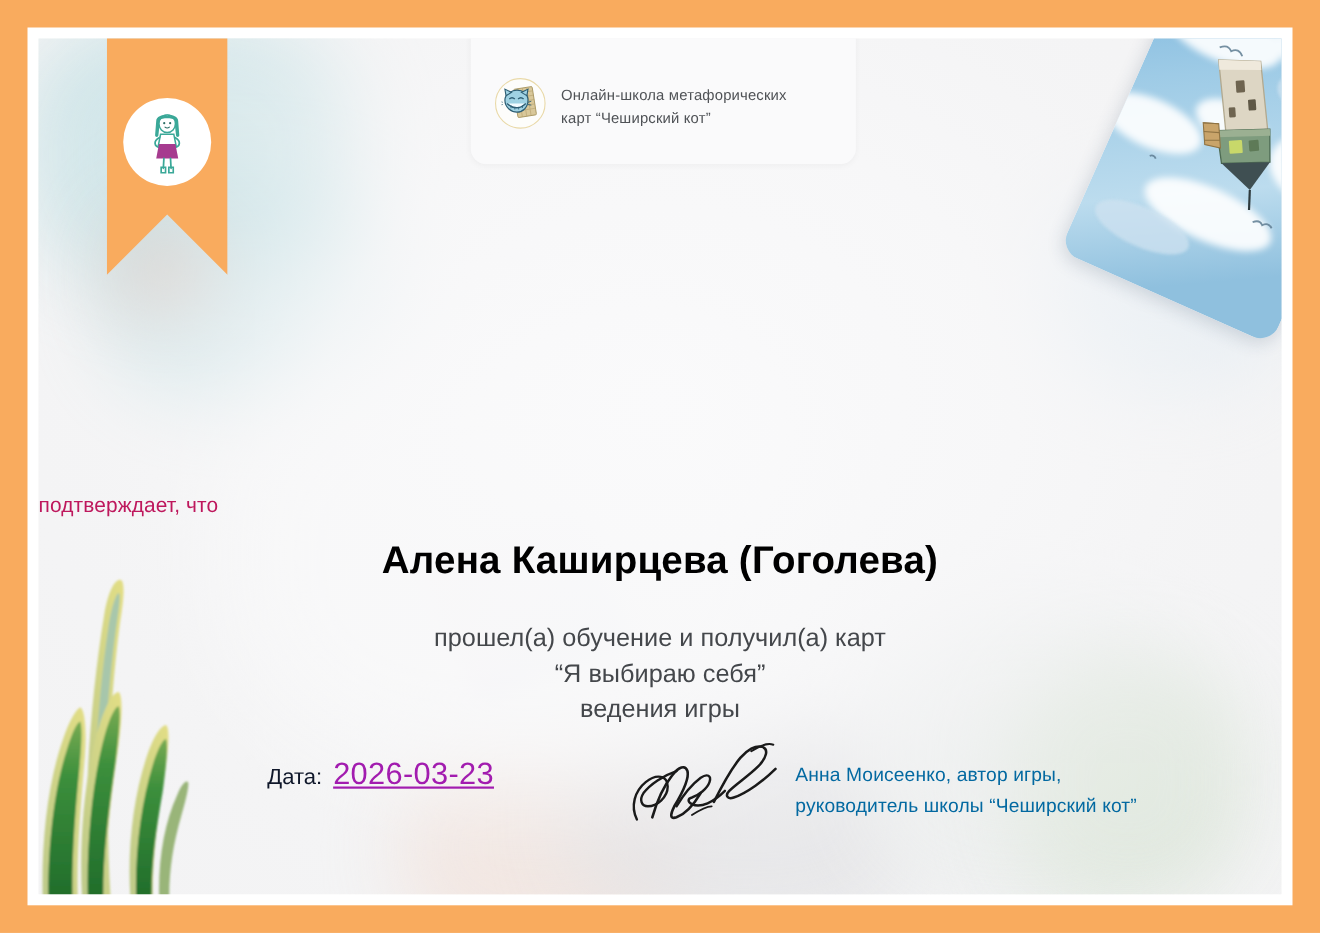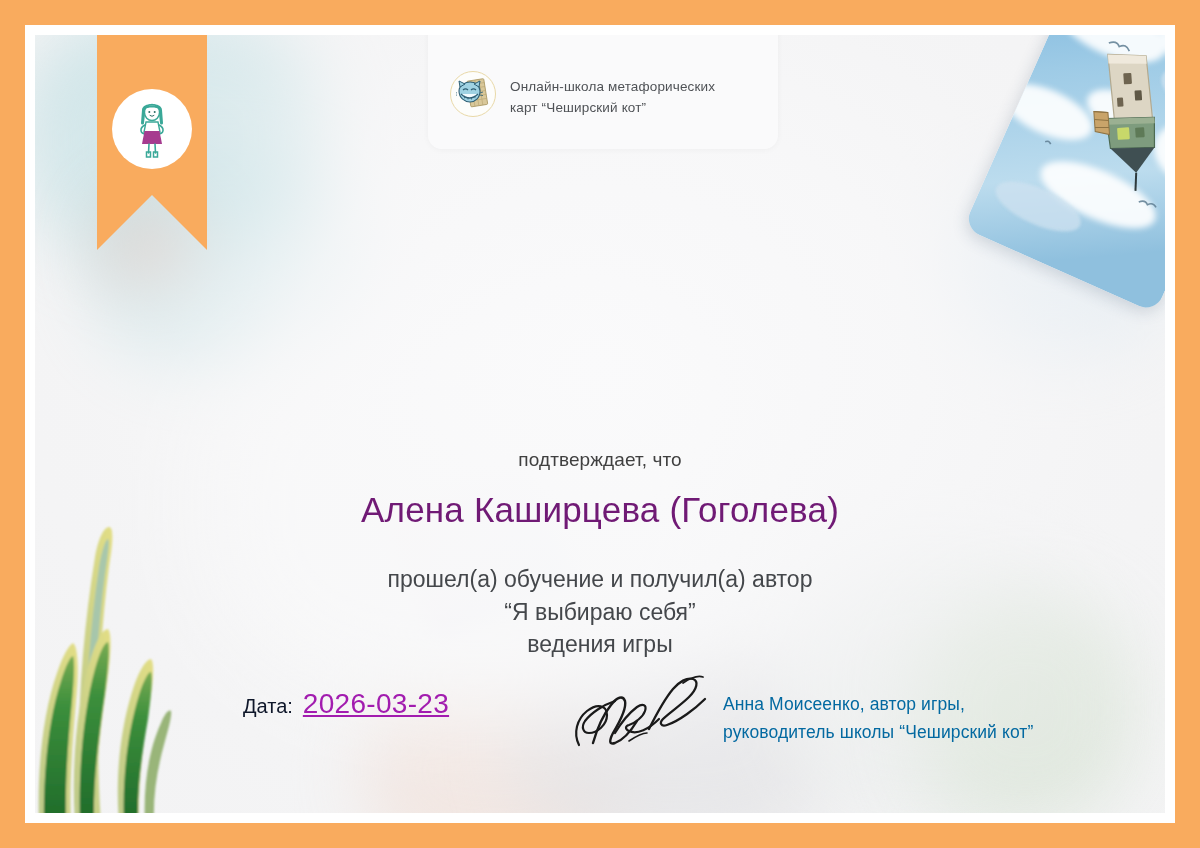--- a/index.html
+++ b/index.html
@@ -100,25 +100,25 @@
     font-family:"Liberation Serif", serif;
     font-size:96px;line-height:1;
     font-weight:400;
     letter-spacing:8px;
     color:#6d6684;
     white-space:nowrap;
   }
 
   .confirms{
     position:absolute;left:0;right:0;top:414px;
-    text-align:center;font-size:19px;color:#404040;letter-spacing:.1px;
+    font-size:19px;color:#be185d;letter-spacing:.1px;
   }
   .recipient{
     position:absolute;left:0;right:0;top:455px;
-    text-align:center;font-size:35px;color:#701a75;font-weight:400;
+    text-align:center;font-size:35px;color:#000000;font-weight:700;
     letter-spacing:.2px;
   }
   .body-text{
     position:absolute;left:0;right:0;top:528px;
     text-align:center;font-size:23px;line-height:1.42;color:#44474b;
   }
   .body-text .q{display:block;}
 
   
   .date-row{
@@ -310,21 +310,21 @@
     </div>
 
     <div class="content">
 
 
       <div class="confirms">подтверждает, что</div>
 
       <div class="recipient">Алена Каширцева (Гоголева)</div>
 
       <div class="body-text">
-        <span class="q">прошел(а) обучение и получил(а) автор</span>
+        <span class="q">прошел(а) обучение и получил(а) карт</span>
         <span class="q">“Я выбираю себя”</span>
         <span class="q">ведения игры</span>
       </div>
 
       <div class="date-row">
         <span class="date-label">Дата:</span>
         <span class="date-value">2026-03-23</span>
       </div>
 
       <div class="sig-wrap">

